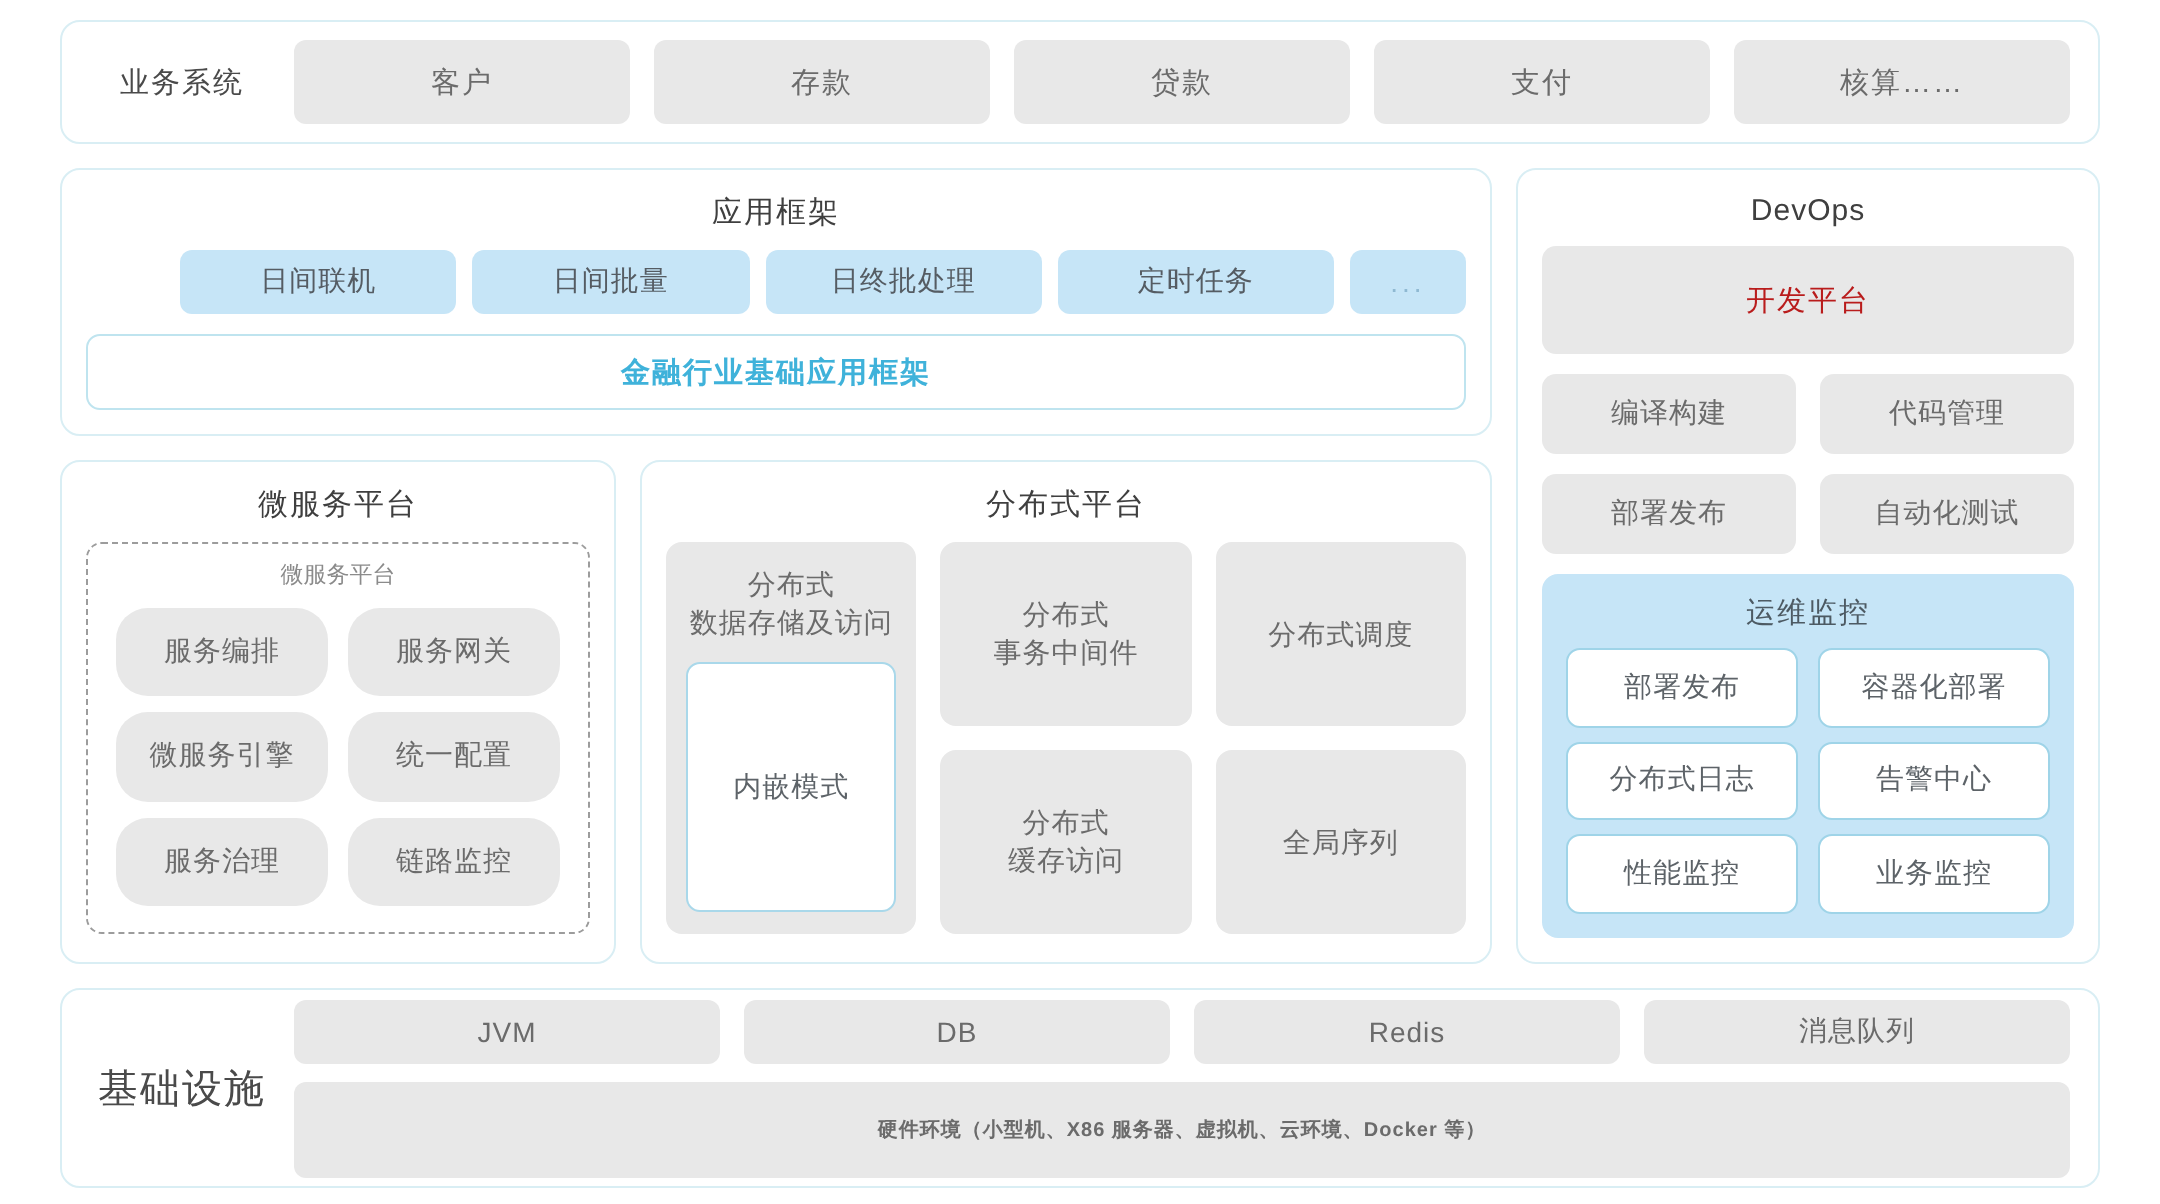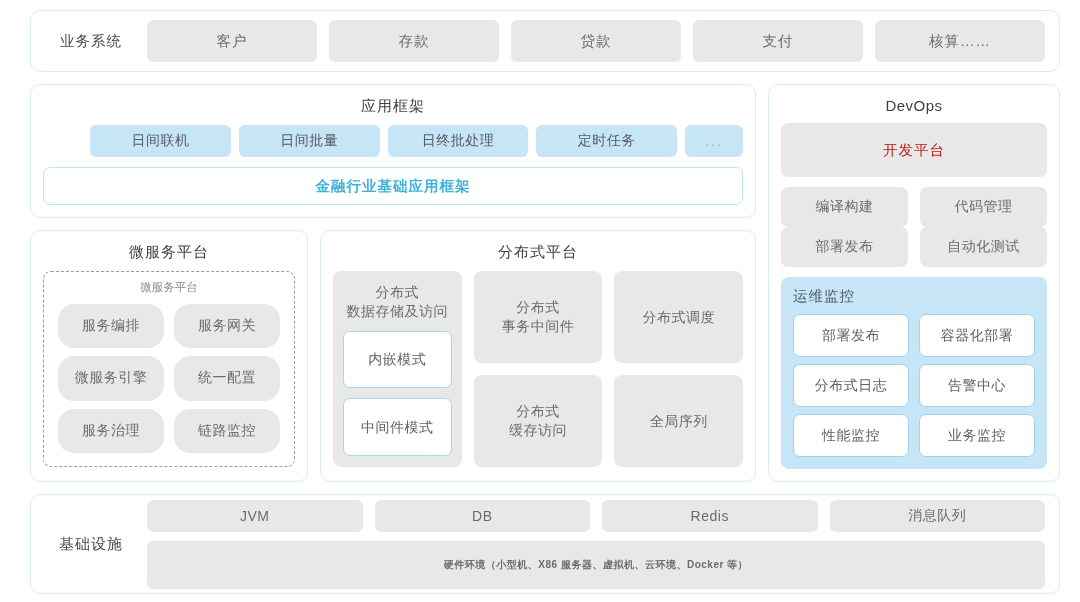--- a/index.html
+++ b/index.html
@@ -10,21 +10,21 @@
     height: 602px;
     background: #ffffff;
     font-family: "Liberation Sans", "DejaVu Sans", sans-serif;
   }
 
   .page {
     position: relative;
     width: 1080px;
     height: 602px;
     background: #ffffff;
-    padding: 10px 20px 8px 30px;
+    padding: 10px 30px 8px 30px;
     display: flex;
     flex-direction: column;
     gap: 12px;
   }
 
   
   .panel {
     background: #ffffff;
     border: 1px solid #d9eef4;
     border-radius: 10px;
@@ -260,20 +260,21 @@
     align-items: center;
     justify-content: center;
     font-size: 14.5px;
     color: #b91c1c;
     letter-spacing: 1px;
     margin-bottom: 10px;
   }
   .devops-pairs {
     display: flex;
     flex-direction: column;
+    gap: 10px;
     margin-bottom: 10px;
   }
   .devops-pair {
     display: flex;
     gap: 12px;
   }
   .devops-cell {
     flex: 1 1 0;
     height: 40px;
     background: #e8e8e8;
@@ -290,21 +291,21 @@
   .opsmon {
     flex: 1 1 auto;
     background: #c6e5f7;
     border-radius: 8px;
     padding: 7px 12px 12px 12px;
     display: flex;
     flex-direction: column;
     min-height: 0;
   }
   .opsmon-title {
-    text-align: left;
+    text-align: center;
     font-size: 14.5px;
     color: #4d5a63;
     letter-spacing: 1px;
     padding: 3px 0 8px 0;
   }
   .opsmon-grid {
     flex: 1 1 auto;
     display: grid;
     grid-template-columns: 1fr 1fr;
     grid-template-rows: 1fr 1fr 1fr;
@@ -327,21 +328,21 @@
     height: 100px;
     display: flex;
     align-items: center;
     padding: 10px 14px;
     gap: 10px;
   }
   .infra-label {
     flex: 0 0 auto;
     width: 92px;
     text-align: center;
-    font-size: 15px;
+    font-size: 20px;
     color: #4a4a4a;
     letter-spacing: 1px;
   }
   .infra-body {
     flex: 1 1 auto;
     display: flex;
     flex-direction: column;
     gap: 9px;
     min-width: 0;
   }
@@ -427,21 +428,20 @@
         <div class="panel dp">
           <div class="panel-title">分布式平台</div>
           <div class="dp-grid">
 
             <div class="dp-cell tall">
               <div class="dp-tall-title">
                 <span>分布式</span><br>
                 <span>数据存储及访问</span>
               </div>
               <div class="dp-sub">内嵌模式</div>
-              <div class="dp-sub">中间件模式</div>
             </div>
 
             <div class="dp-cell">
               <span>
                 <span>分布式</span><br>
                 <span>事务中间件</span>
               </span>
             </div>
 
             <div class="dp-cell">分布式调度</div>

